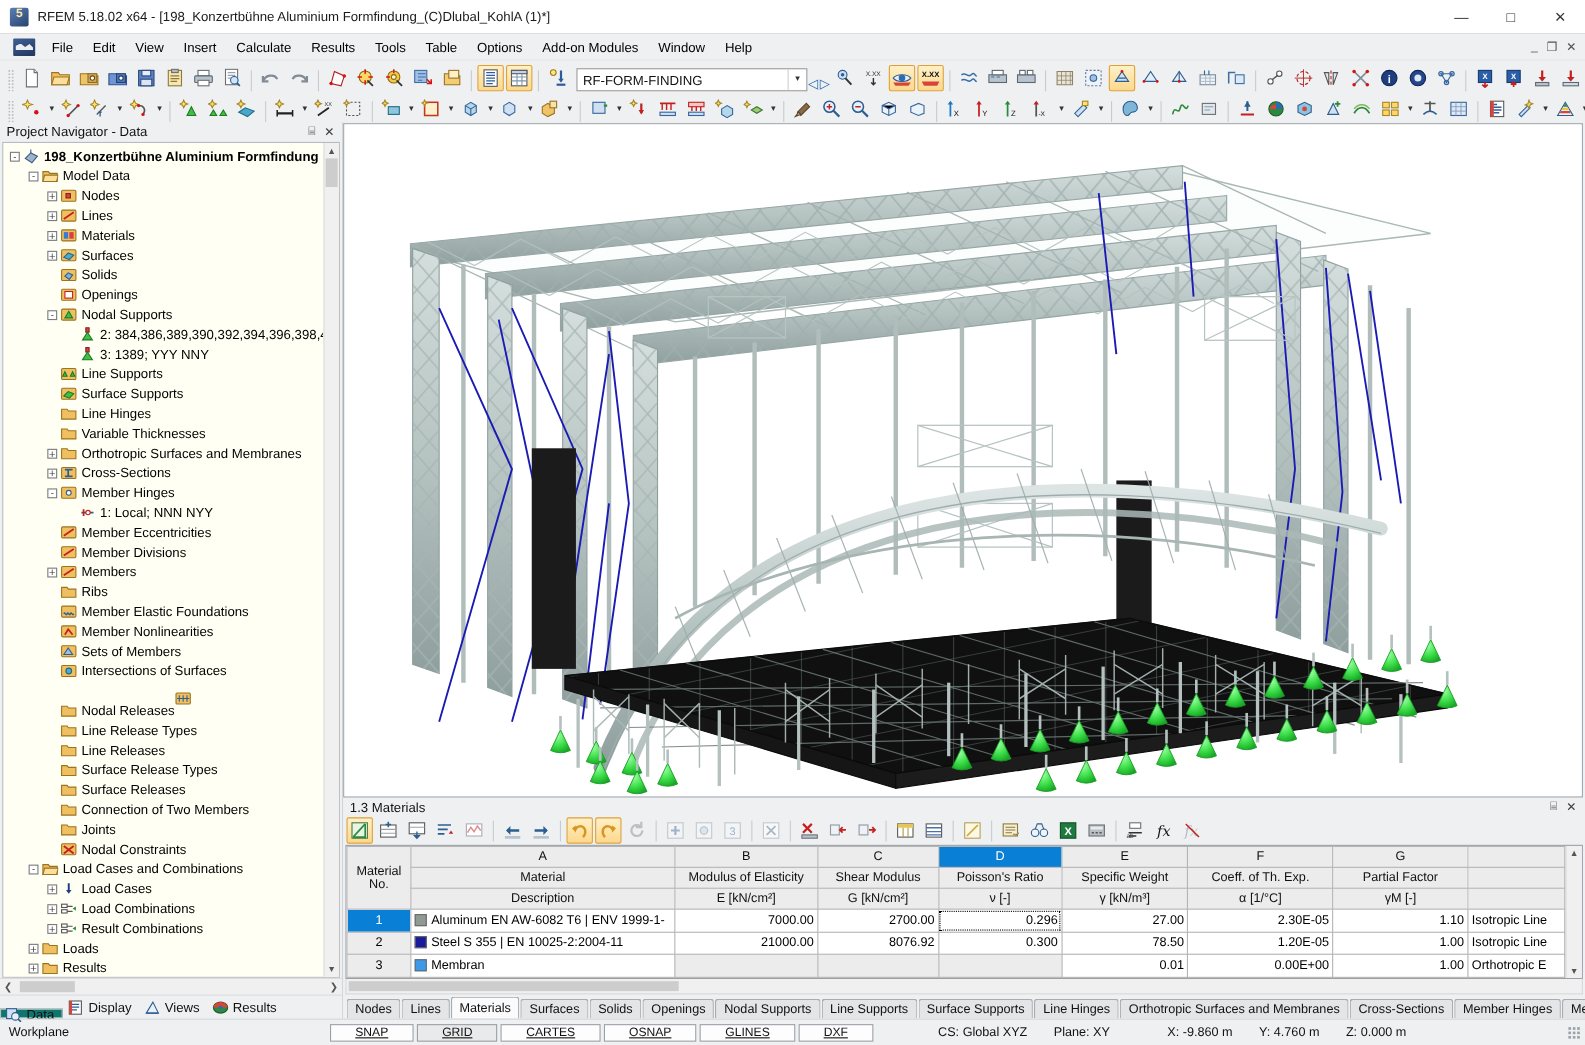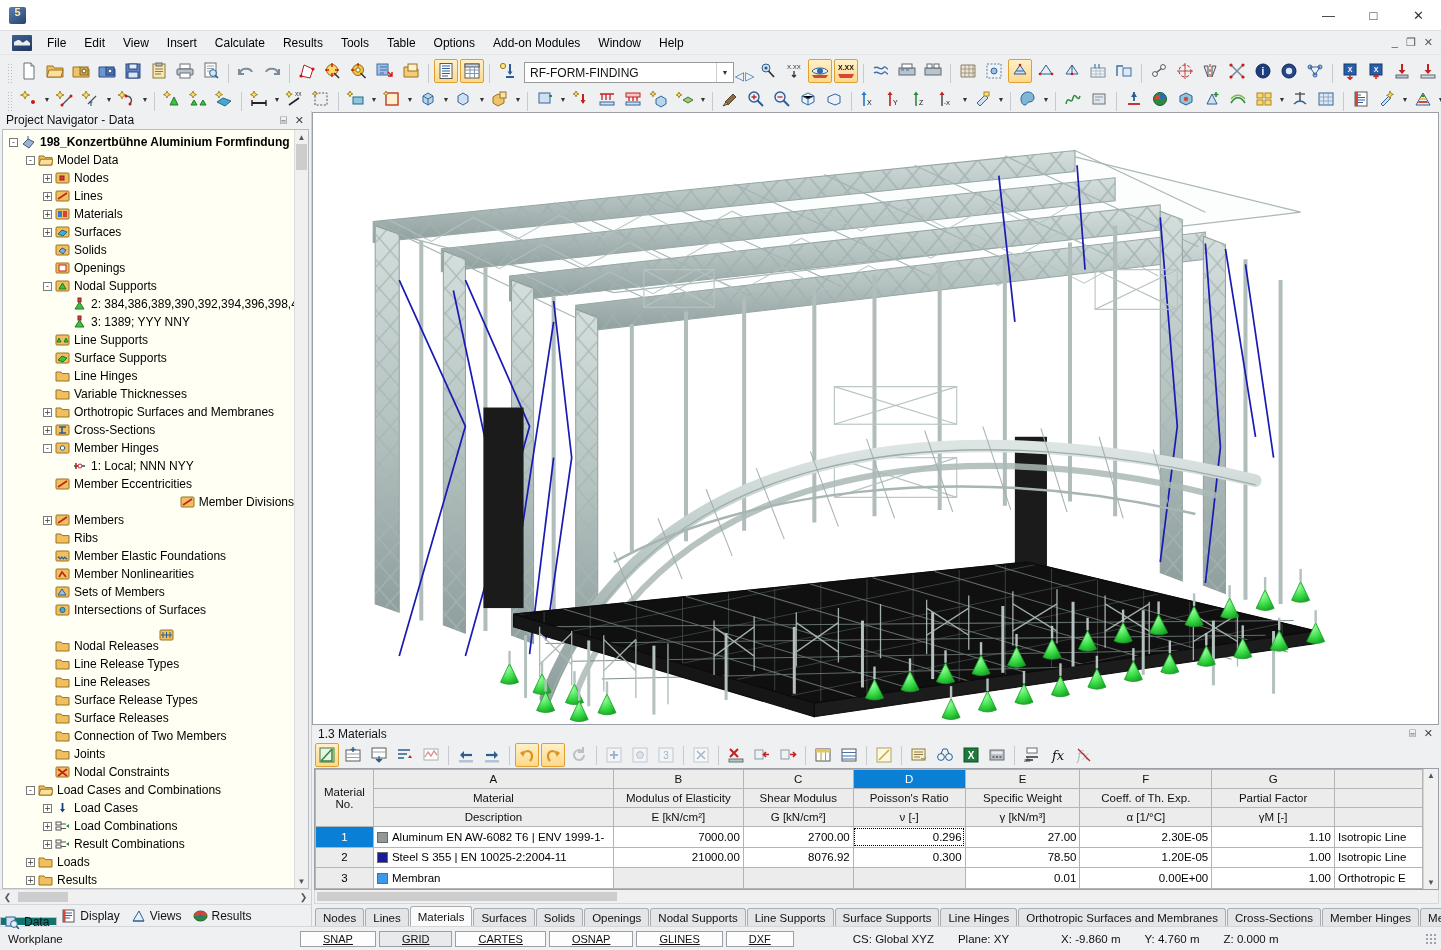--- a/index.html
+++ b/index.html
@@ -151,20 +151,21 @@
   .resizer { margin-left: auto; margin-right: 4px; width: 12px; height: 12px;
     background-image: radial-gradient(#9aa3ab 40%, transparent 41%); background-size: 4px 4px; }
 </style>
 </head>
 <body>
 
 <div id="app">
 
   <div class="titlebar">
     <div class="appicon"></div>
+    <div class="ttl">RFEM 5.18.02 x64 - [198_Konzertbühne Aluminium Formfindung_(C)Dlubal_KohlA (1)*]</div>
     <div class="wbtns">
       <div class="wbtn">—</div>
       <div class="wbtn">□</div>
       <div class="wbtn close">✕</div>
     </div>
   </div>
 
   <div class="menubar">
     <div class="menu-logo"></div>
     <div class="menuitem">File</div>
@@ -991,21 +992,21 @@
               <span class="tlbl">1: Local; NNN NYY</span>
             </div>
             <div class="trow" style="padding-left: 40px;">
               <span class="tgl none"></span>
               <span class="ticon"><svg width="15" height="14" viewBox="0 0 15 14">
                   <rect x="1" y="2" width="13" height="10" rx="1" fill="#f0c060" stroke="#9c7320"></rect>
                   <path d="M3 10 12 4" stroke="#c42020" stroke-width="1.6"></path>
                 </svg></span>
               <span class="tlbl">Member Eccentricities</span>
             </div>
-            <div class="trow" style="padding-left: 40px; justify-content: flex-end;">
+            <div class="trow" style="padding-left: 40px;">
               <span class="tgl none"></span>
               <span class="ticon"><svg width="15" height="14" viewBox="0 0 15 14">
                   <rect x="1" y="2" width="13" height="10" rx="1" fill="#f0c060" stroke="#9c7320"></rect>
                   <path d="M3 10 12 4" stroke="#c42020" stroke-width="1.6"></path>
                 </svg></span>
               <span class="tlbl">Member Divisions</span>
             </div>
             <div class="trow" style="padding-left: 40px;">
               <span class="tgl">+</span>
               <span class="ticon"><svg width="15" height="14" viewBox="0 0 15 14">

